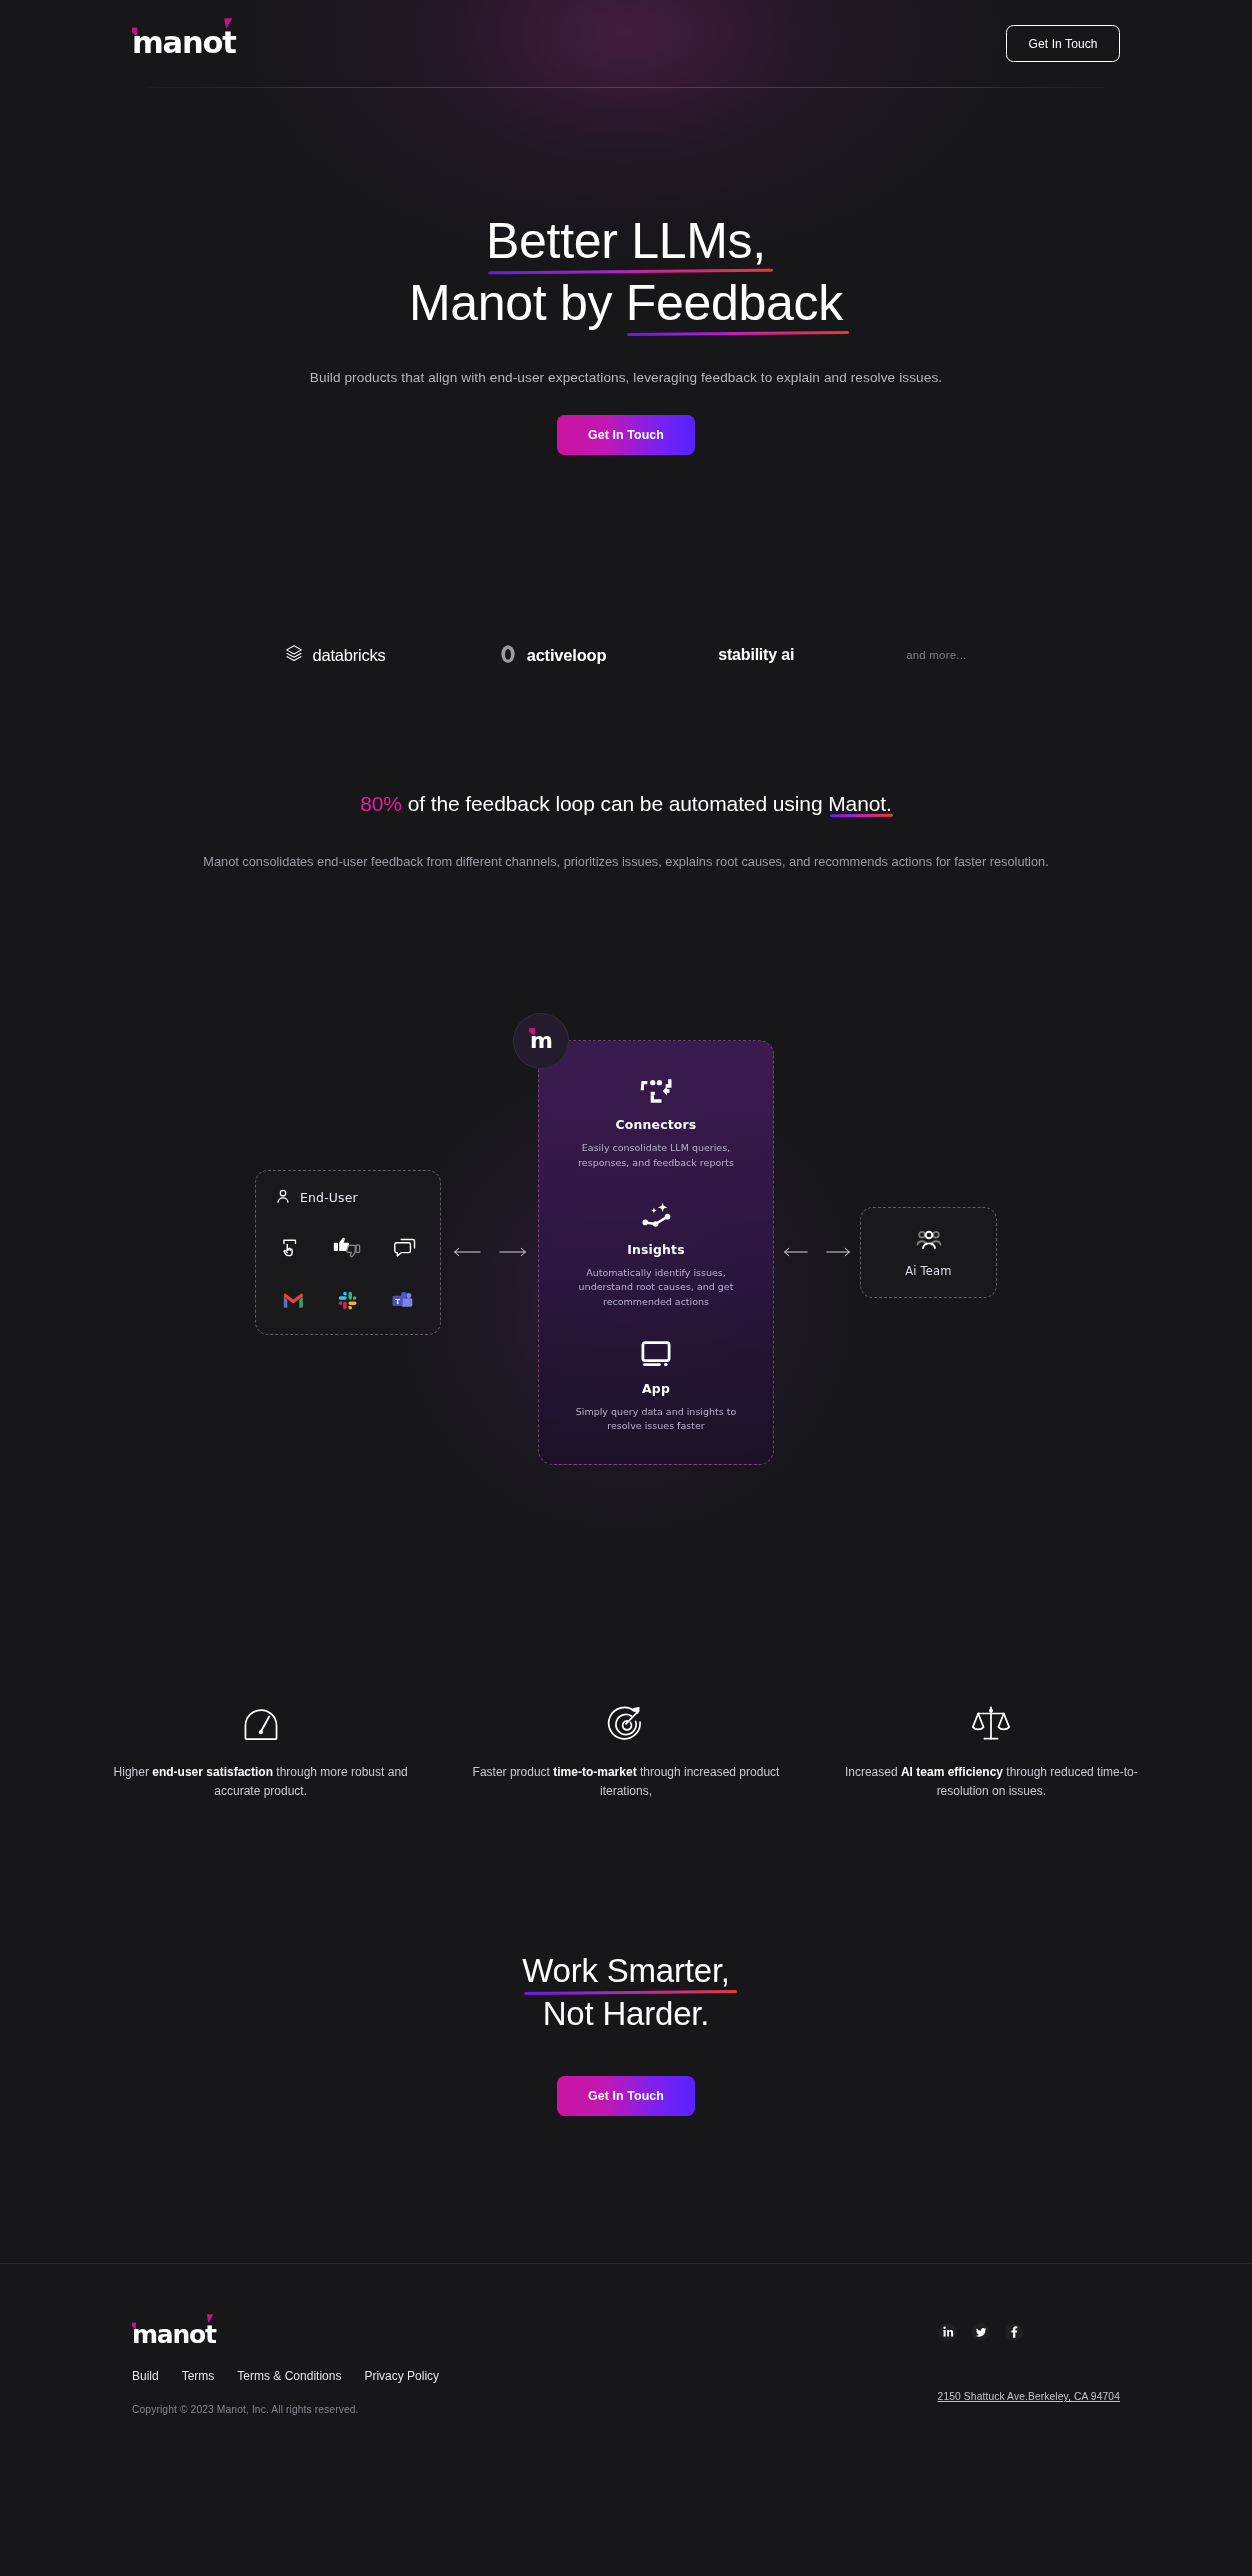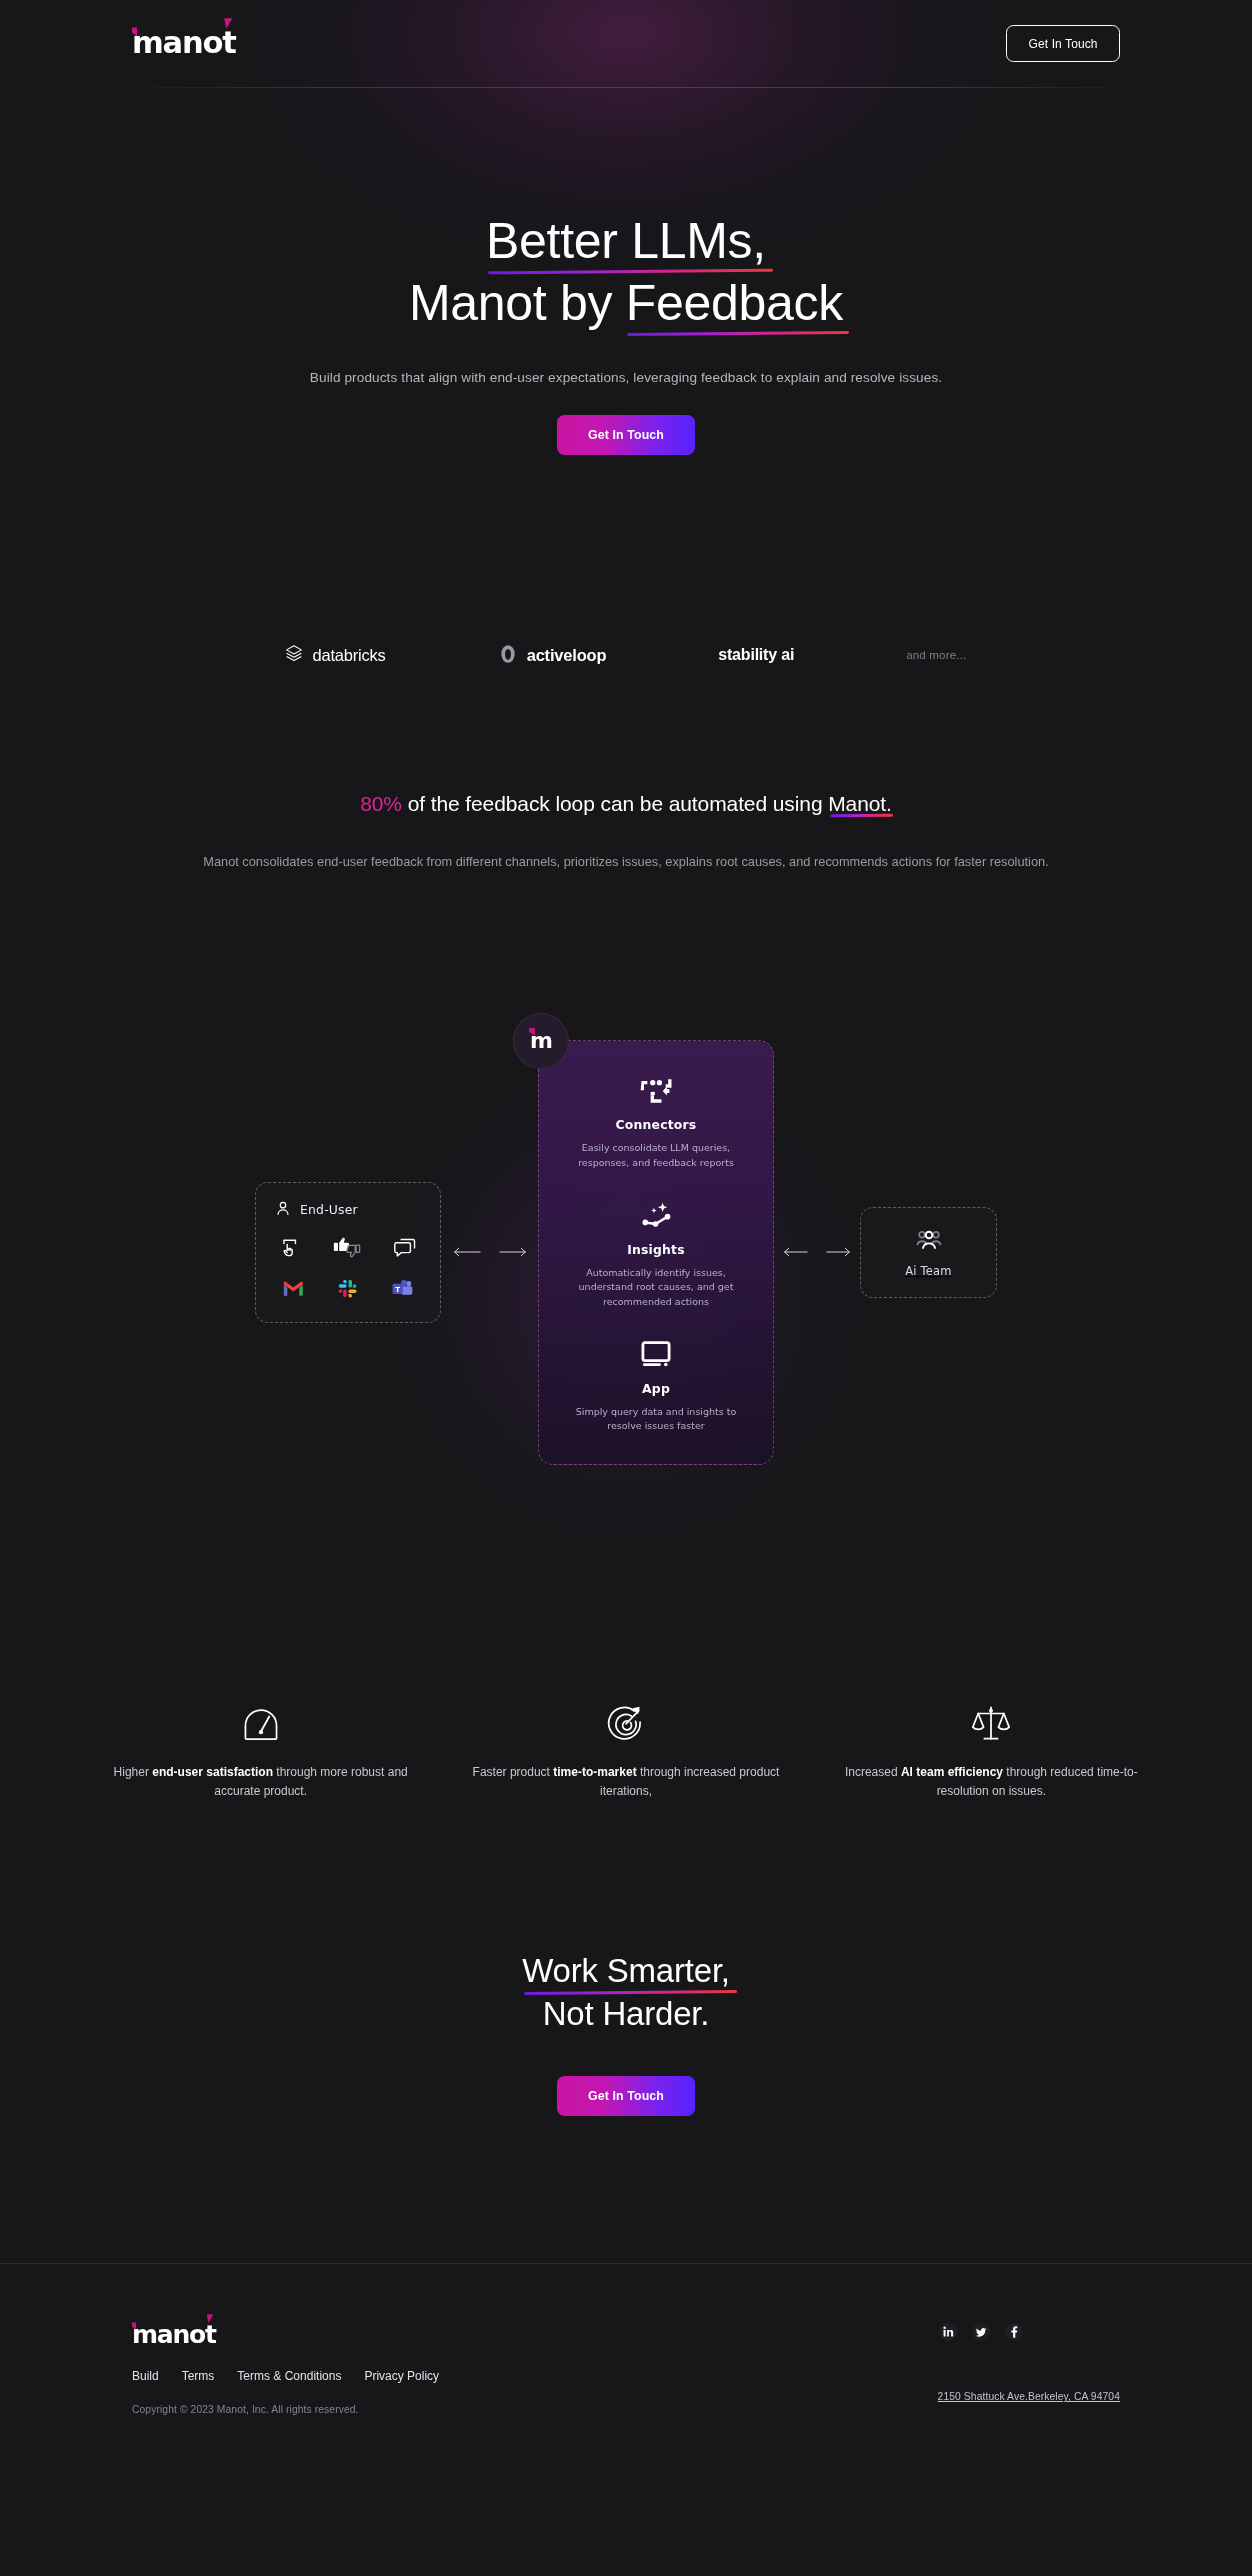--- a/index.html
+++ b/index.html
@@ -143,21 +143,21 @@
   }
   .dash-card {
     border: 1.2px dashed rgba(255,255,255,0.30);
     border-radius: 13px;
     background: rgba(255,255,255,0.012);
   }
 
   
   .card-enduser {
     width: 186px; padding: 18px 20px 20px;
-    display: flex; flex-direction: column; gap: 18px;
+    display: flex; flex-direction: column; gap: 30px;
   }
   .eu-title { display: flex; align-items: center; gap: 10px; }
   .eu-title .lbl {
     color: #eceaf4; font-size: 12.4px;
     font-family: "DejaVu Sans", sans-serif; letter-spacing: 0.2px;
   }
   .eu-row { display: flex; align-items: center; justify-content: space-between; padding: 0 3.3px; }
   .eu-row.apps { padding: 0 6.6px; }
 
   .arrow-pair { display: flex; align-items: center; gap: 18px; width: 97px; justify-content: center; }
@@ -202,21 +202,21 @@
   }
   .feat p {
     margin-top: 9px; color: #b9aecb; font-size: 9.5px; line-height: 1.55;
     font-family: "DejaVu Sans", sans-serif;
   }
 
   
   .card-aiteam {
     width: 137px; height: 91px;
     display: flex; flex-direction: column;
-    align-items: center; justify-content: center; gap: 8.2px; text-decoration: underline;
+    align-items: center; justify-content: center; gap: 8.2px;
   }
   .card-aiteam .lbl {
     color: #dedae6; font-size: 11.5px;
     font-family: "DejaVu Sans", sans-serif; letter-spacing: 0.2px;
   }
 
   
   .benefits {
     position: relative; z-index: 2;
     margin: 157px auto 0; width: 1063px;

